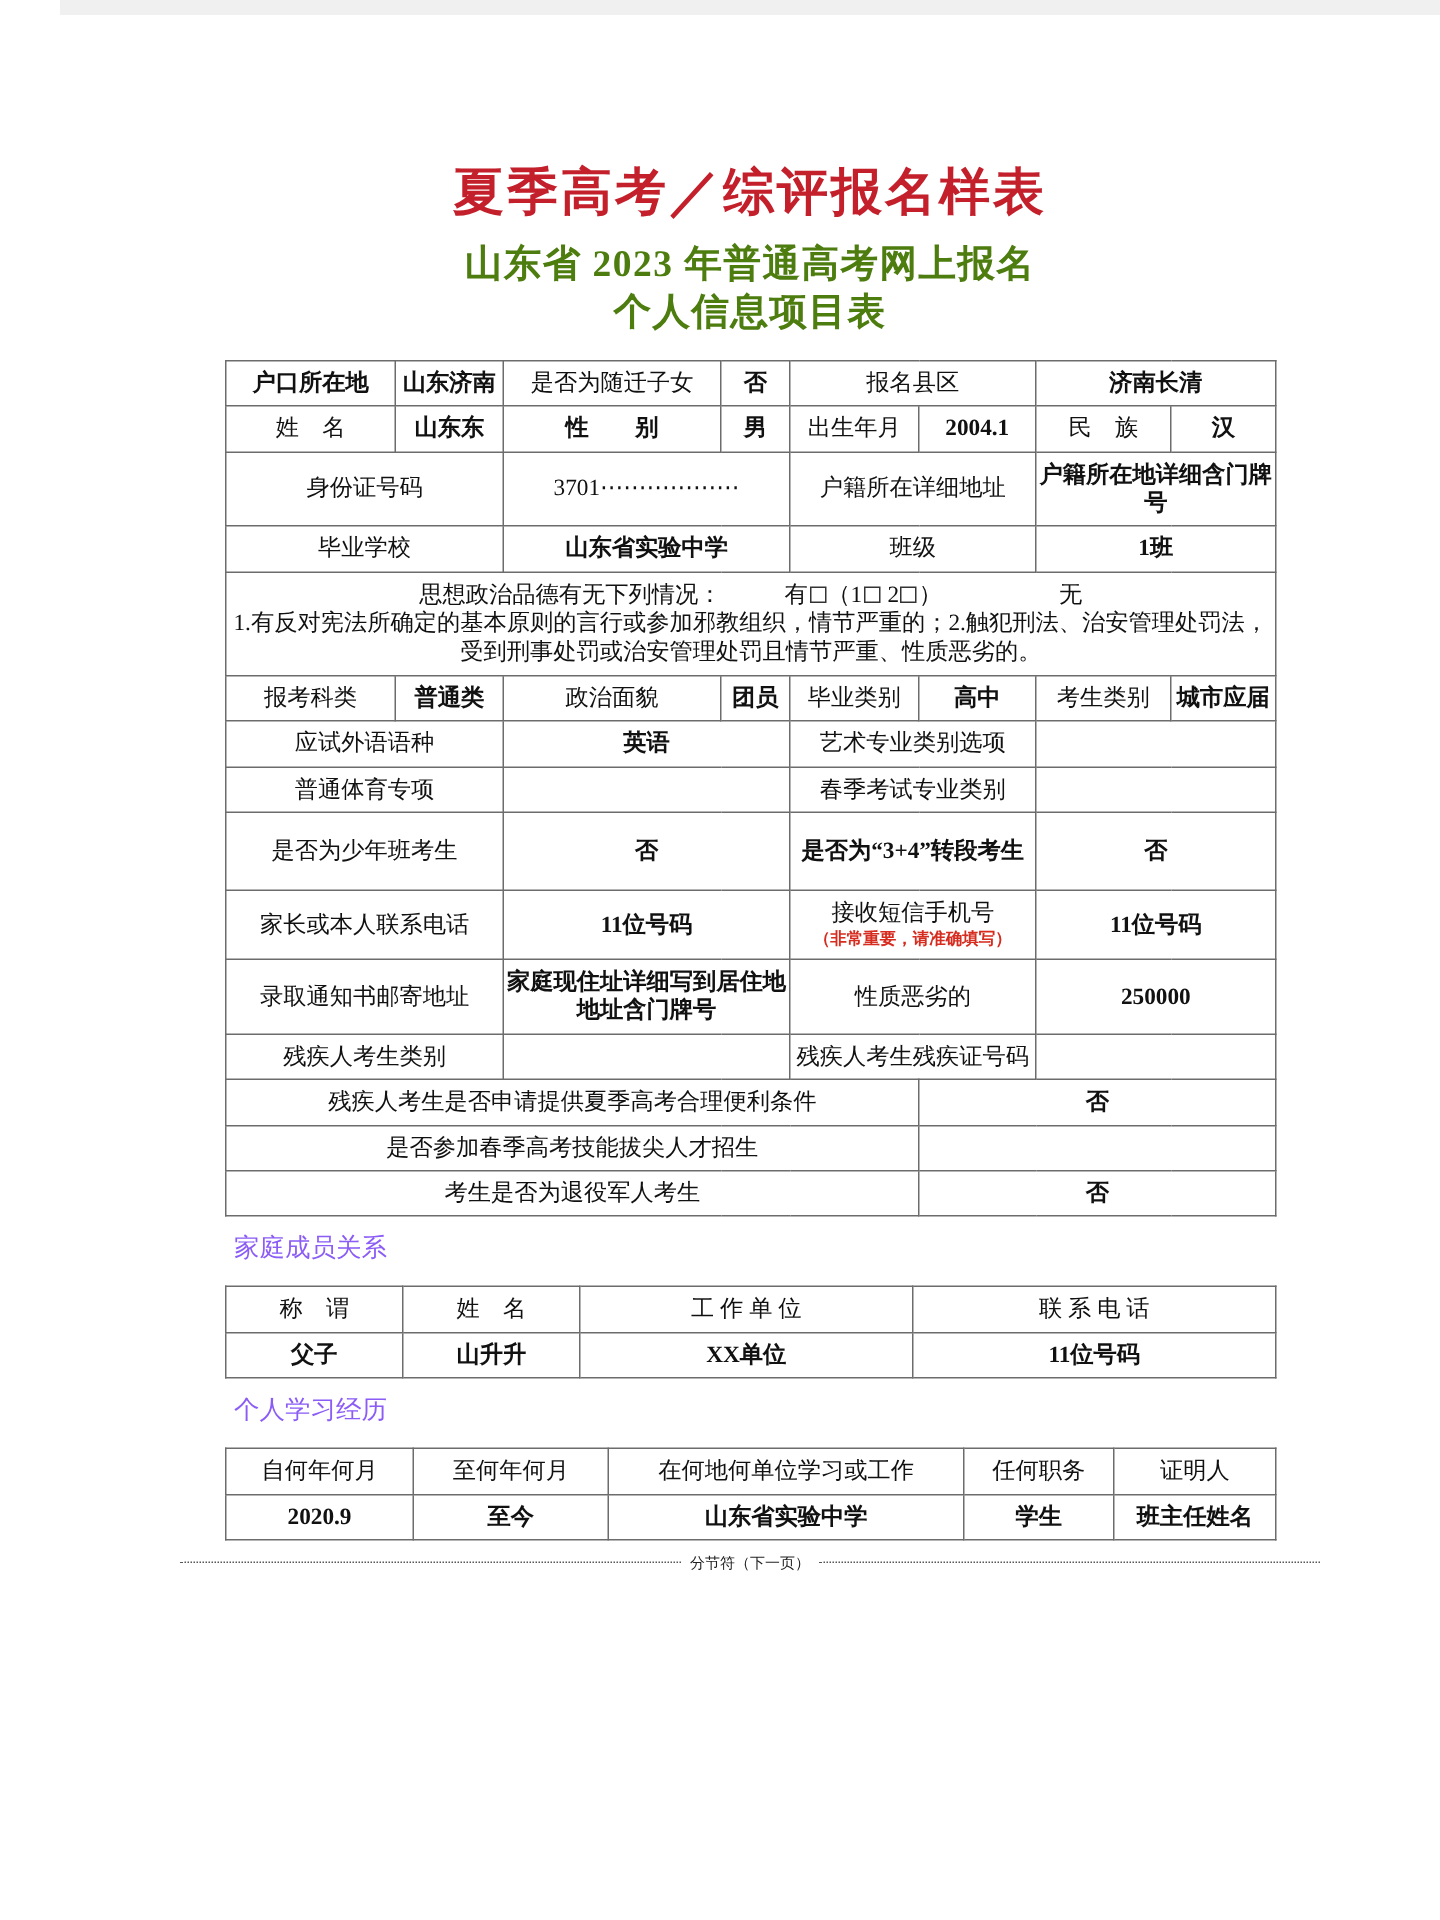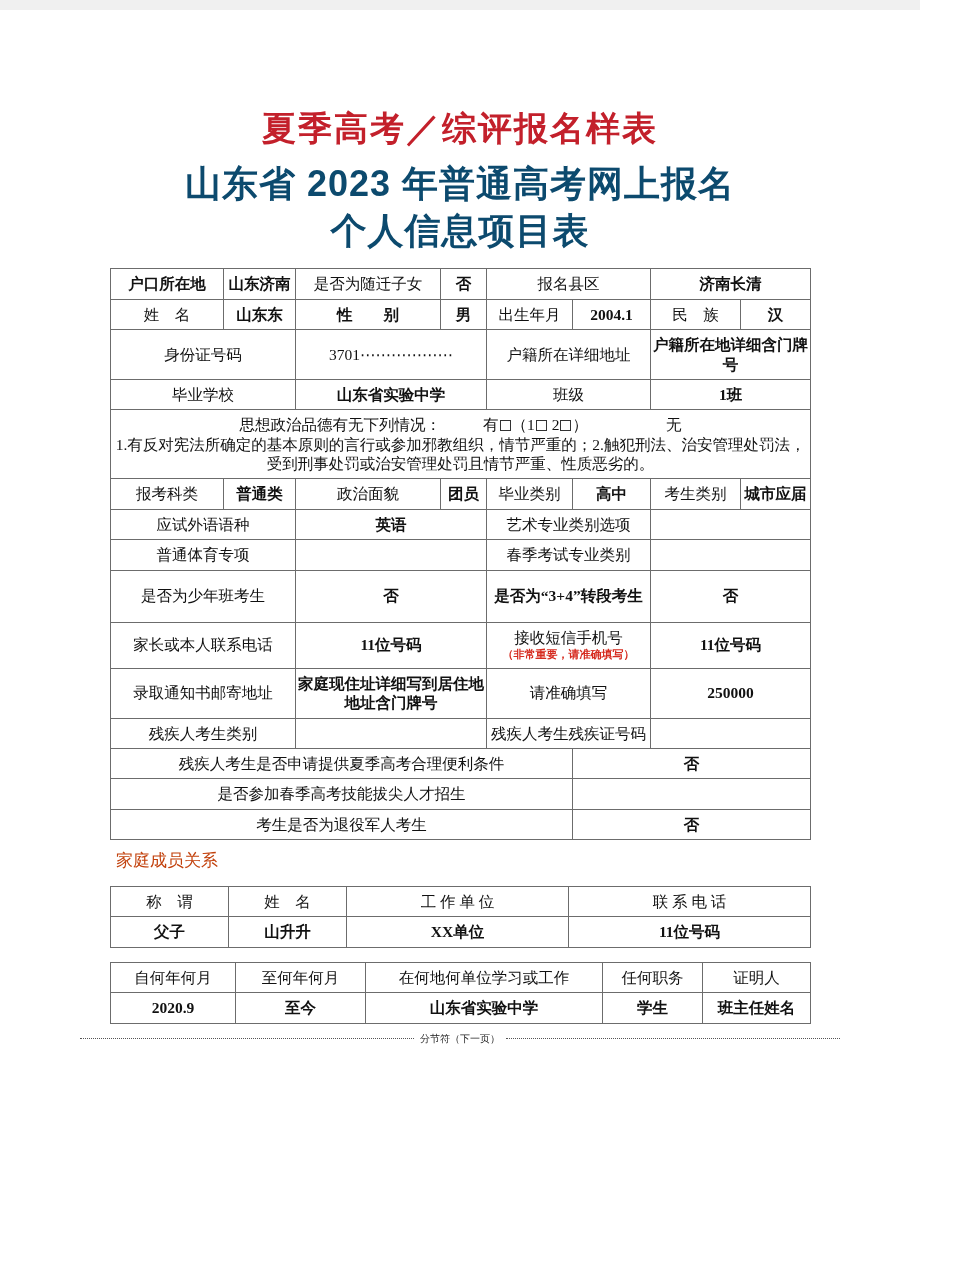--- a/index.html
+++ b/index.html
@@ -7,40 +7,41 @@
     margin: 0; padding: 0;
     width: 960px; height: 1280px;
     background: #ffffff;
     font-family: "Liberation Serif", "DejaVu Serif", serif;
   }
   .page {
     position: relative;
     width: 920px; height: 1280px;
     background: #ffffff;
     overflow: hidden;
+    margin-left: 40px;
   }
   .topband { position:absolute; top:0; left:0; width:960px; height:10px; background:#f0f0f0; }
 
   .titles { padding-top: 108px; text-align: center; }
   .title-main {
     color: #c3202b;
     font-size: 34px;
     font-weight: bold;
     letter-spacing: 2px;
     line-height: 1.2;
     font-family: "DejaVu Serif", "Liberation Serif", serif;
   }
   .title-sub {
     margin-top: 12px;
-    color: #0c4a6e;
-    font-size: 36px;
+    color: #4d7c0f;
+    font-size: 25px;
     font-weight: bold;
     line-height: 1.30;
     letter-spacing: 1px;
-    font-family: Liberation Sans, sans-serif;
+    font-family: Liberation Serif, serif;
   }
 
   .tablewrap { margin: 14px auto 0 auto; width: 700px; }
 
   table.grid {
     width: 700px;
     border-collapse: collapse;
     table-layout: fixed;
   }
   table.grid td {
@@ -72,21 +73,21 @@
     width: 11px; height: 11px;
     border: 1px solid #333;
     vertical-align: -1px;
     margin: 0 1px;
   }
 
   .sec-title {
     width: 700px;
     margin: 9px auto 2px auto;
     font-size: 17px;
-    color: #c2410c;
+    color: #8b5cf6;
     text-align: left;
     padding-left: 6px;
   }
 
   .tiny-note {
     display: block;
     font-size: 11px;
     color: #d62b1f;
     font-weight: bold;
     letter-spacing: 0px;
@@ -229,21 +230,21 @@
         <td colspan="2">
           <span>接收短信手机号</span>
           <span class="tiny-note">（非常重要，请准确填写）</span>
         </td>
         <td colspan="2" class="red">11位号码</td>
       </tr>
 
       <tr>
         <td colspan="2" style="height:50px">录取通知书邮寄地址</td>
         <td colspan="2" class="red">家庭现住址详细写到居住地地址含门牌号</td>
-        <td colspan="2">请准确填写</td>
+        <td colspan="2">性质恶劣的</td>
         <td colspan="2" class="redn lft">250000</td>
       </tr>
 
       <tr>
         <td colspan="2">残疾人考生类别</td>
         <td colspan="2" class="red"></td>
         <td colspan="2">残疾人考生残疾证号码</td>
         <td colspan="2" class="red"></td>
       </tr>
 
@@ -284,20 +285,21 @@
       <tr>
         <td class="red">父子</td>
         <td class="red">山升升</td>
         <td class="red">XX单位</td>
         <td class="red">11位号码</td>
       </tr>
     </tbody>
       </table>
   </div>
 
+  <div class="sec-title">个人学习经历</div>
   <div class="tablewrap">
     <table class="grid">
       <colgroup>
         <col style="width:125px">
           <col style="width:130px">
           <col style="width:237px">
           <col style="width:100px">
           <col style="width:108px">
       </colgroup>
       <tbody>

